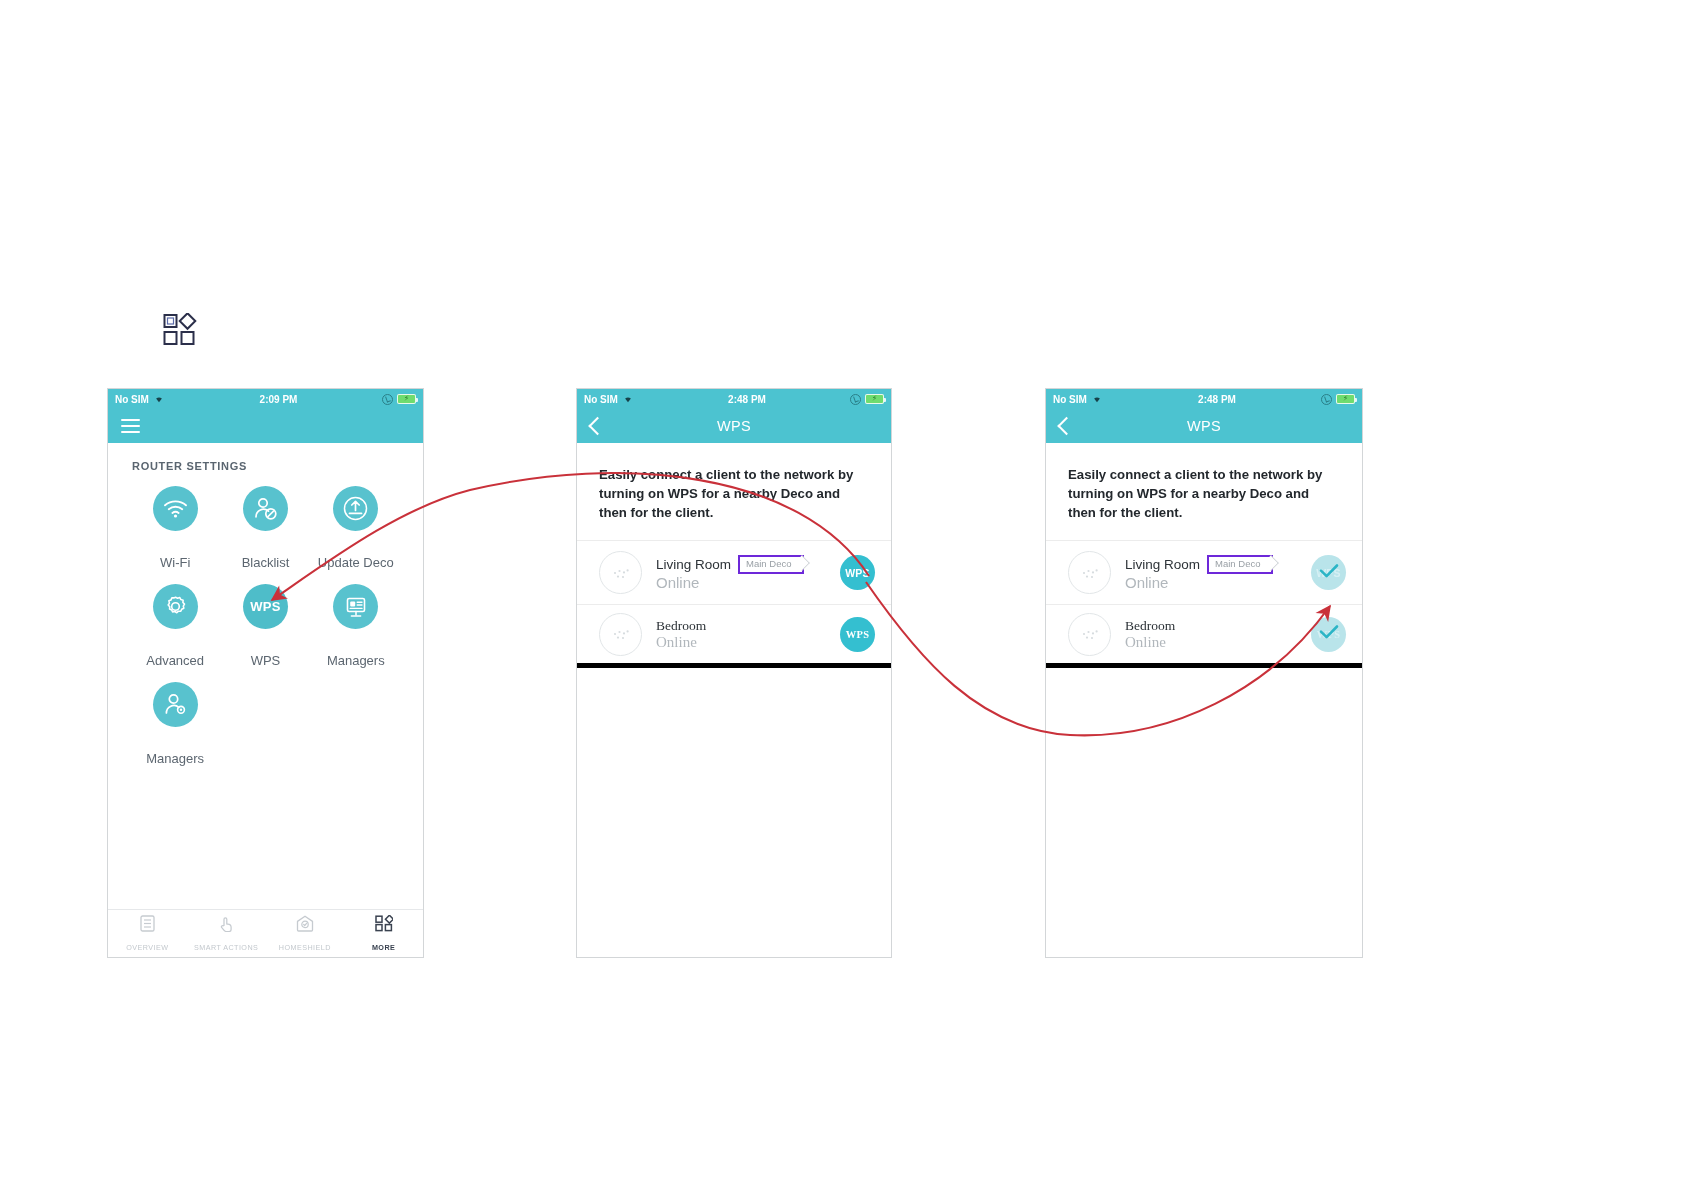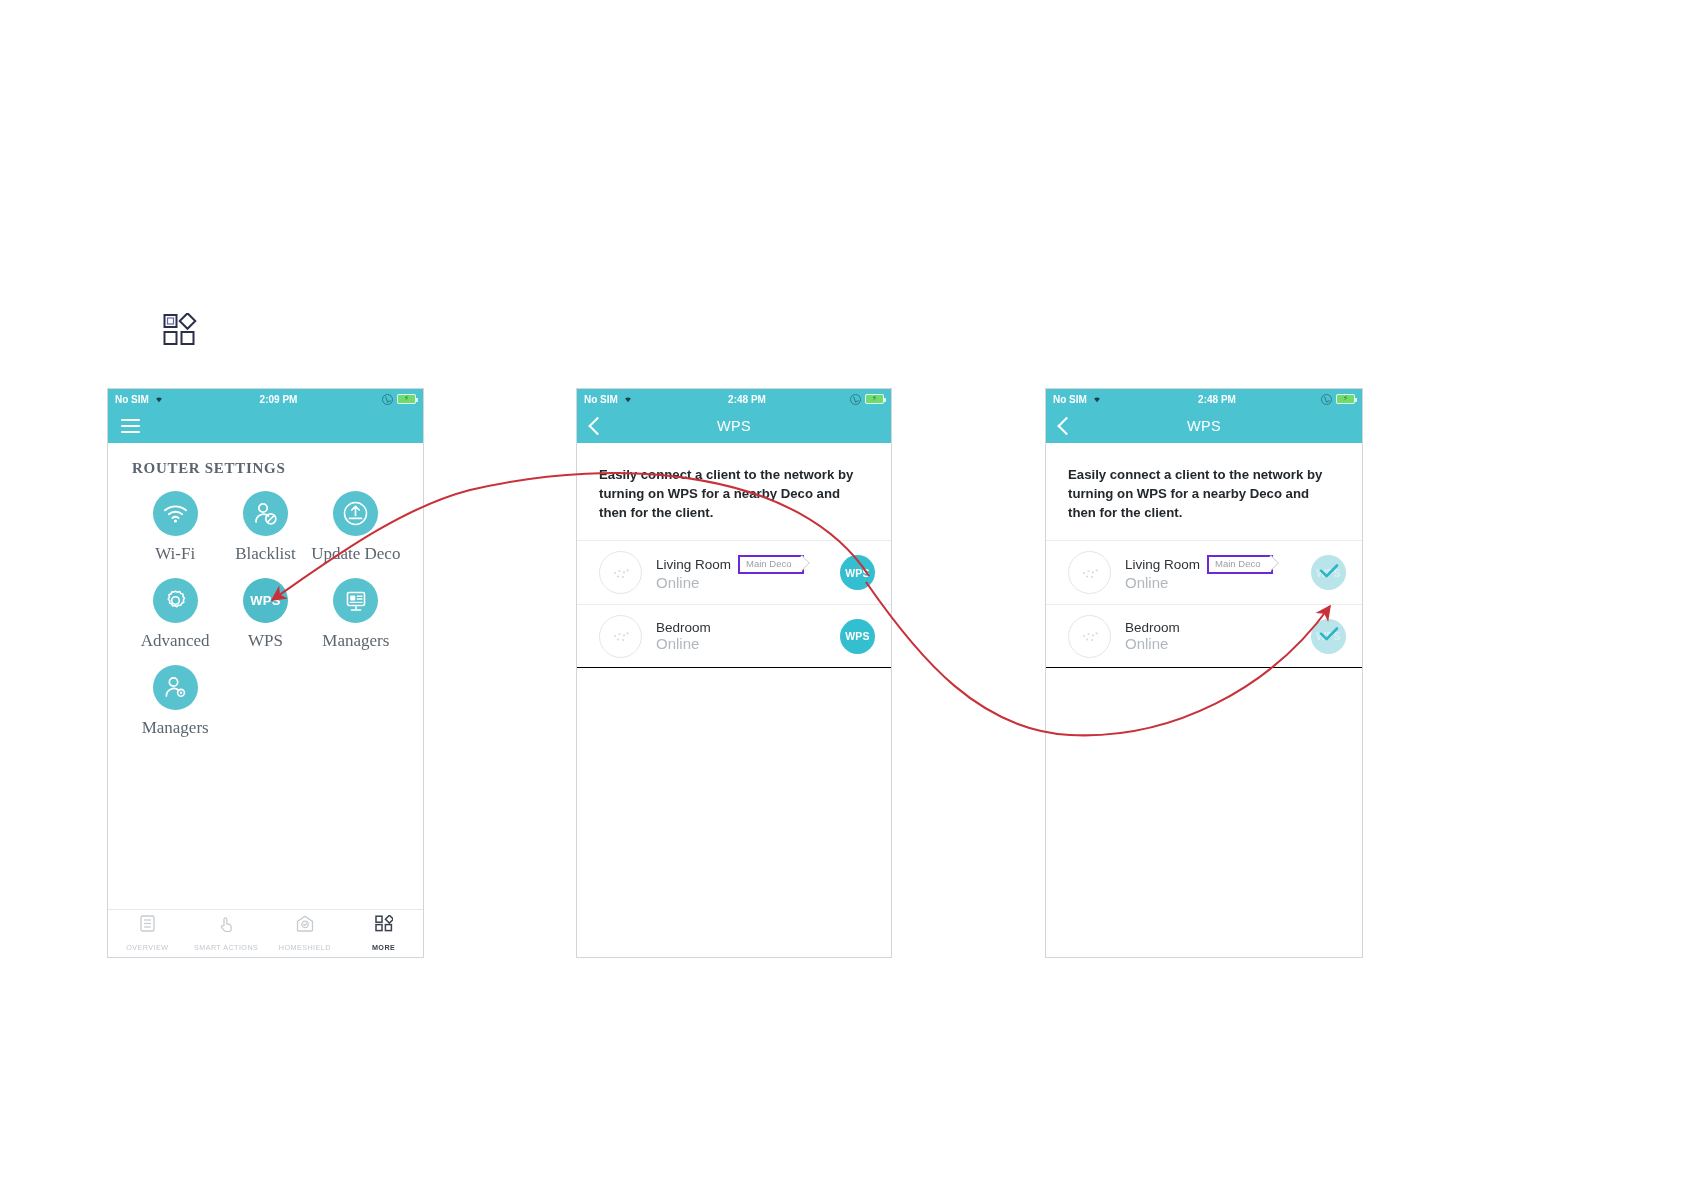--- a/index.html
+++ b/index.html
@@ -35,27 +35,27 @@
   .batt:after{content:"";position:absolute;right:-3px;top:3px;width:2px;height:4px;background:rgba(255,255,255,.85);border-radius:0 1px 1px 0;}
   .batt-bolt{position:absolute;left:50%;top:50%;transform:translate(-50%,-50%);font-size:8px;color:#2f7d33;line-height:1;}
   .lock-ic{width:11px;height:11px;border-radius:50%;border:1.6px solid #2a7f88;box-sizing:border-box;position:relative;}
   .lock-ic:after{content:"";position:absolute;left:3px;top:1.5px;width:3px;height:5px;border-left:1.6px solid #2a7f88;border-bottom:1.6px solid #2a7f88;transform:rotate(-20deg);}
 
   
   .appbar1{height:34px;background:#4cc3d0;display:flex;align-items:center;padding-left:13px;box-sizing:border-box;}
   .hamburger{width:19px;height:14px;display:flex;flex-direction:column;justify-content:space-between;cursor:pointer;}
   .hamburger i{display:block;height:2px;background:#fff;border-radius:1px;}
 
-  .sect-title{font-size:15px;letter-spacing:.7px;color:#5a6570;font-weight:bold;padding:17px 0 0 24px;font-family:Liberation Serif, serif;}
+  .sect-title{font-size:11px;letter-spacing:.7px;color:#5a6570;font-weight:bold;padding:17px 0 0 24px;}
 
   .grid{display:flex;flex-wrap:wrap;padding:14px 22px 0 22px;box-sizing:border-box;}
   .cell{width:33.33%;display:flex;flex-direction:column;align-items:center;margin-bottom:14px;}
   .bubble{width:45px;height:45px;border-radius:50%;background:#58c2ce;display:flex;align-items:center;justify-content:center;cursor:pointer;}
   .bubble.sel{background:#4ebdc9;}
-  .cell-label{margin-top:8px;font-size:17px;color:#5c6670;font-family:Liberation Serif, serif;}
+  .cell-label{margin-top:24px;font-size:13px;color:#5c6670;}
   .bub-txt{color:#fff;font-size:13px;font-weight:bold;letter-spacing:.3px;}
 
   .tabbar{
     position:absolute;left:0;right:0;bottom:0;height:47px;border-top:1px solid #e6e8ea;
     display:flex;align-items:center;background:#fff;
   }
   .tab{flex:1;display:flex;flex-direction:column;align-items:center;justify-content:center;gap:7px;cursor:pointer;}
   .tab-lbl{font-size:7.2px;letter-spacing:.45px;color:#c3c8cd;}
   .tab.active .tab-lbl{color:#3a4250;font-weight:bold;}
 
@@ -66,21 +66,21 @@
     -webkit-transform:translateY(-50%) rotate(45deg);transform:translateY(-50%) rotate(45deg);cursor:pointer;}
   .appbar-title{width:100%;text-align:center;color:#fff;font-size:14.5px;letter-spacing:.4px;}
 
   .blurb{padding:22px 22px 0 22px;font-size:13.2px;line-height:1.45;color:#23282d;font-weight:bold;}
 
   .devlist{margin-top:18px;}
   .devrow{
     display:flex;align-items:center;padding:11px 16px 11px 22px;
     border-top:1px solid #ececec;box-sizing:border-box;height:64px;position:relative;
   }
-  .devrow:last-child{border-bottom:1px solid #000000;}
+  .devrow:last-child{border-bottom:5px solid #000000;font-family:Liberation Serif, serif;}
   .dev-av{width:41px;height:41px;border-radius:50%;border:1.4px solid #e2e6e8;flex:0 0 auto;position:relative;}
   .dev-av svg{position:absolute;left:50%;top:50%;transform:translate(-50%,-50%);}
   .dev-mid{margin-left:14px;flex:1 1 auto;min-width:0;}
   .dev-name-line{display:flex;align-items:center;gap:7px;}
   .dev-name{font-size:13.5px;color:#2d3338;}
   .tagchip{
     font-size:9.5px;color:#9aa0a6;border:2px solid #6d28d9;padding:1.5px 11px 1.5px 6px;
     position:relative;white-space:nowrap;line-height:1.25;
   }
   .tagchip:after{content:"";position:absolute;right:-7px;top:-1px;width:13px;height:13px;

